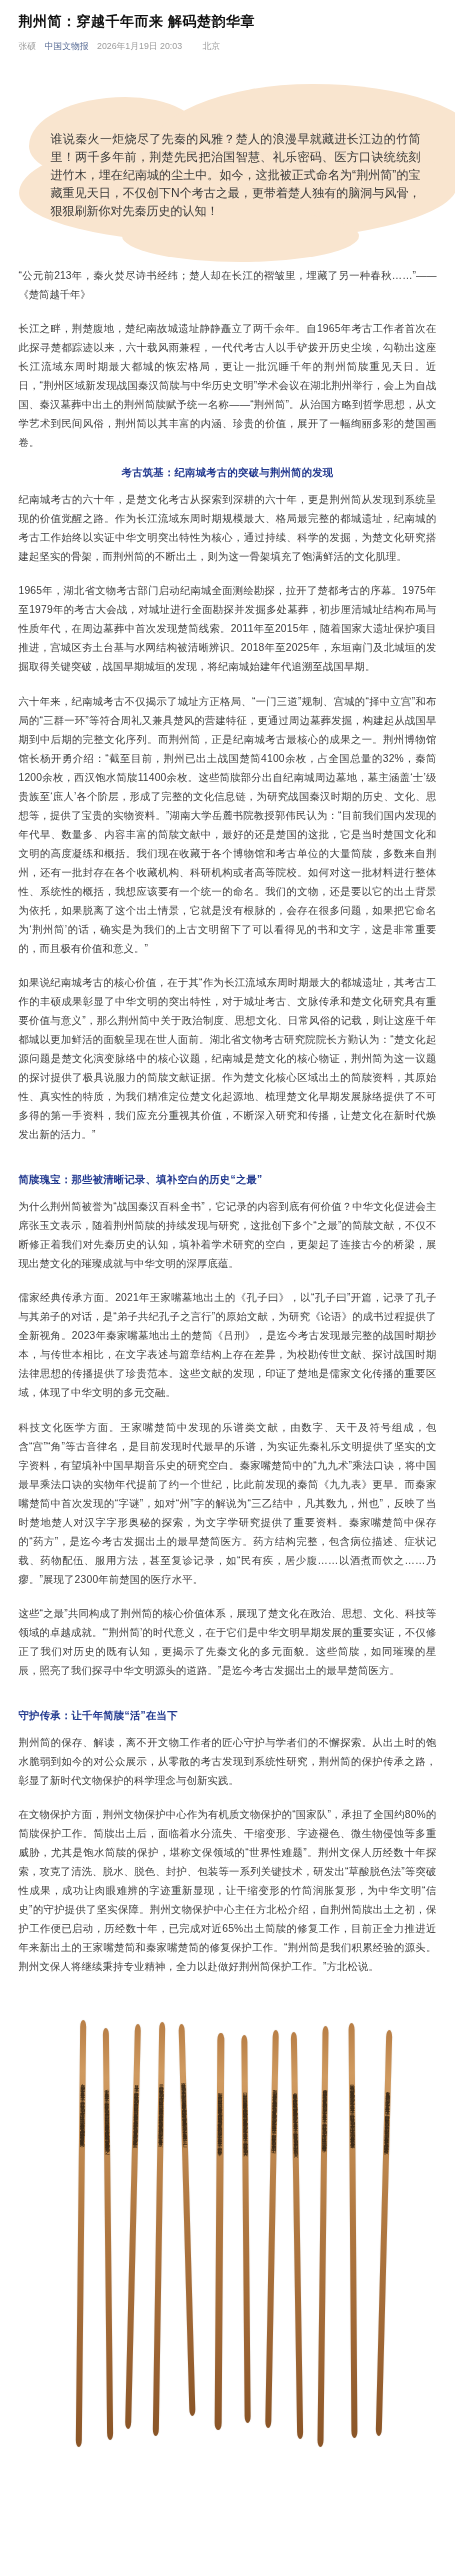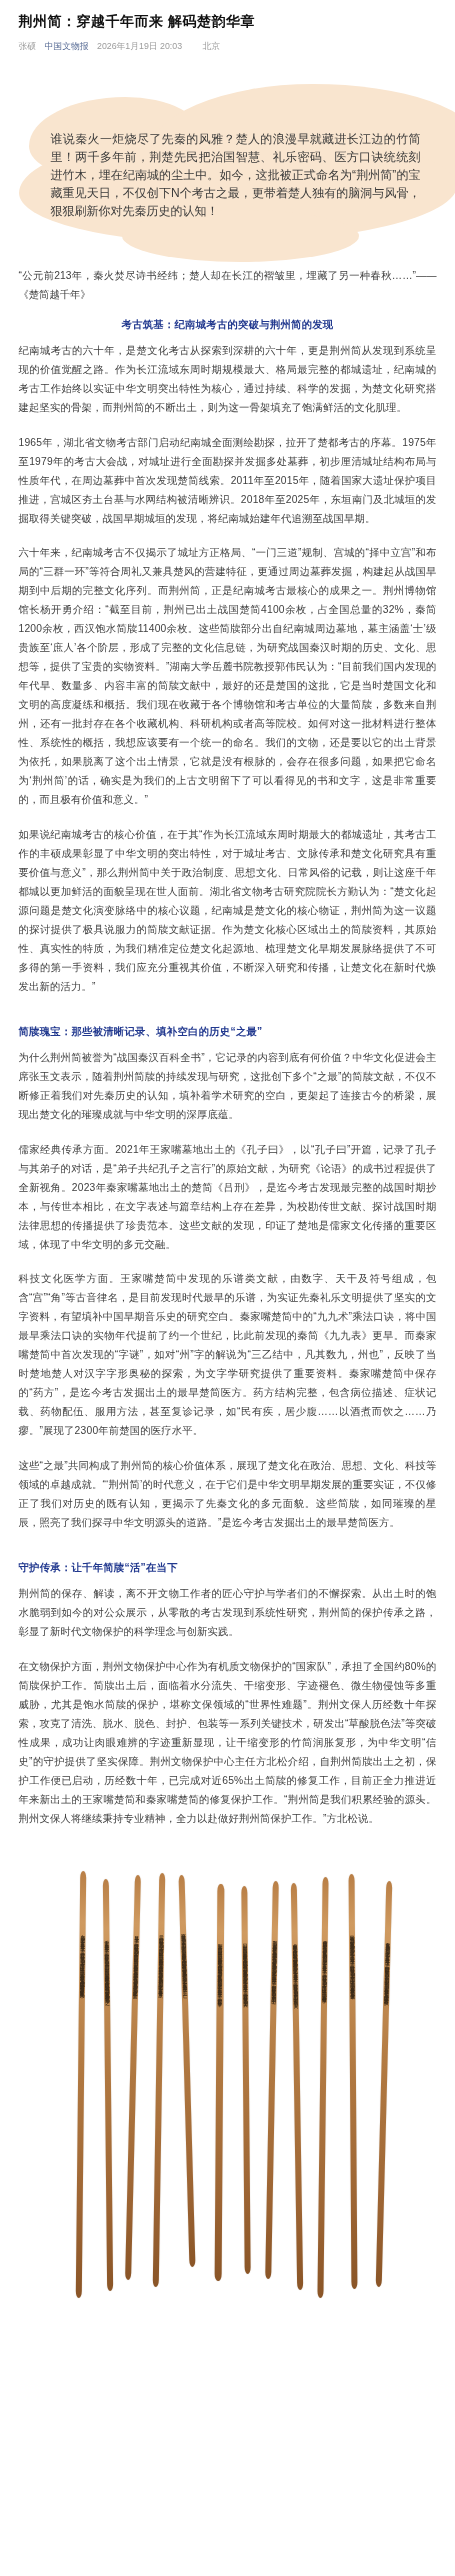--- a/index.html
+++ b/index.html
@@ -53,20 +53,21 @@
     <div class="intro-wrap">
       <div class="blob b1"></div>
       <div class="blob b2"></div>
       <div class="blob b3"></div>
       <div class="blob b4"></div>
       <p class="intro">谁说秦火一炬烧尽了先秦的风雅？楚人的浪漫早就藏进长江边的竹简里！两千多年前，荆楚先民把治国智慧、礼乐密码、医方口诀统统刻进竹木，埋在纪南城的尘土中。如今，这批被正式命名为“荆州简”的宝藏重见天日，不仅创下N个考古之最，更带着楚人独有的脑洞与风骨，狠狠刷新你对先秦历史的认知！</p>
     </div>
 
     <p class="quote">“公元前213年，秦火焚尽诗书经纬；楚人却在长江的褶皱里，埋藏了另一种春秋……”——《楚简越千年》</p>
 
+    <p class="p">长江之畔，荆楚腹地，楚纪南故城遗址静静矗立了两千余年。自1965年考古工作者首次在此探寻楚都踪迹以来，六十载风雨兼程，一代代考古人以手铲拨开历史尘埃，勾勒出这座长江流域东周时期最大都城的恢宏格局，更让一批沉睡千年的荆州简牍重见天日。近日，“荆州区域新发现战国秦汉简牍与中华历史文明”学术会议在湖北荆州举行，会上为自战国、秦汉墓葬中出土的荆州简牍赋予统一名称——“荆州简”。从治国方略到哲学思想，从文学艺术到民间风俗，荆州简以其丰富的内涵、珍贵的价值，展开了一幅绚丽多彩的楚国画卷。</p>
 
     <h2 class="sec sec1">考古筑基：纪南城考古的突破与荆州简的发现</h2>
     <p class="p after-sec">纪南城考古的六十年，是楚文化考古从探索到深耕的六十年，更是荆州简从发现到系统呈现的价值觉醒之路。作为长江流域东周时期规模最大、格局最完整的都城遗址，纪南城的考古工作始终以实证中华文明突出特性为核心，通过持续、科学的发掘，为楚文化研究搭建起坚实的骨架，而荆州简的不断出土，则为这一骨架填充了饱满鲜活的文化肌理。</p>
     <p class="p">1965年，湖北省文物考古部门启动纪南城全面测绘勘探，拉开了楚都考古的序幕。1975年至1979年的考古大会战，对城址进行全面勘探并发掘多处墓葬，初步厘清城址结构布局与性质年代，在周边墓葬中首次发现楚简线索。2011年至2015年，随着国家大遗址保护项目推进，宫城区夯土台基与水网结构被清晰辨识。2018年至2025年，东垣南门及北城垣的发掘取得关键突破，战国早期城垣的发现，将纪南城始建年代追溯至战国早期。</p>
     <p class="p">六十年来，纪南城考古不仅揭示了城址方正格局、“一门三道”规制、宫城的“择中立宫”和布局的“三群一环”等符合周礼又兼具楚风的营建特征，更通过周边墓葬发掘，构建起从战国早期到中后期的完整文化序列。而荆州简，正是纪南城考古最核心的成果之一。荆州博物馆馆长杨开勇介绍：“截至目前，荆州已出土战国楚简4100余枚，占全国总量的32%，秦简1200余枚，西汉饱水简牍11400余枚。这些简牍部分出自纪南城周边墓地，墓主涵盖‘士’级贵族至‘庶人’各个阶层，形成了完整的文化信息链，为研究战国秦汉时期的历史、文化、思想等，提供了宝贵的实物资料。”湖南大学岳麓书院教授郭伟民认为：“目前我们国内发现的年代早、数量多、内容丰富的简牍文献中，最好的还是楚国的这批，它是当时楚国文化和文明的高度凝练和概括。我们现在收藏于各个博物馆和考古单位的大量简牍，多数来自荆州，还有一批封存在各个收藏机构、科研机构或者高等院校。如何对这一批材料进行整体性、系统性的概括，我想应该要有一个统一的命名。我们的文物，还是要以它的出土背景为依托，如果脱离了这个出土情景，它就是没有根脉的，会存在很多问题，如果把它命名为‘荆州简’的话，确实是为我们的上古文明留下了可以看得见的书和文字，这是非常重要的，而且极有价值和意义。”</p>
     <p class="p">如果说纪南城考古的核心价值，在于其“作为长江流域东周时期最大的都城遗址，其考古工作的丰硕成果彰显了中华文明的突出特性，对于城址考古、文脉传承和楚文化研究具有重要价值与意义”，那么荆州简中关于政治制度、思想文化、日常风俗的记载，则让这座千年都城以更加鲜活的面貌呈现在世人面前。湖北省文物考古研究院院长方勤认为：“楚文化起源问题是楚文化演变脉络中的核心议题，纪南城是楚文化的核心物证，荆州简为这一议题的探讨提供了极具说服力的简牍文献证据。作为楚文化核心区域出土的简牍资料，其原始性、真实性的特质，为我们精准定位楚文化起源地、梳理楚文化早期发展脉络提供了不可多得的第一手资料，我们应充分重视其价值，不断深入研究和传播，让楚文化在新时代焕发出新的活力。”</p>
 
     <h2 class="sec">简牍瑰宝：那些被清晰记录、填补空白的历史“之最”</h2>
     <p class="p after-sec">为什么荆州简被誉为“战国秦汉百科全书”，它记录的内容到底有何价值？中华文化促进会主席张玉文表示，随着荆州简牍的持续发现与研究，这批创下多个“之最”的简牍文献，不仅不断修正着我们对先秦历史的认知，填补着学术研究的空白，更架起了连接古今的桥梁，展现出楚文化的璀璨成就与中华文明的深厚底蕴。</p>
     <p class="p">儒家经典传承方面。2021年王家嘴墓地出土的《孔子曰》，以“孔子曰”开篇，记录了孔子与其弟子的对话，是“弟子共纪孔子之言行”的原始文献，为研究《论语》的成书过程提供了全新视角。2023年秦家嘴墓地出土的楚简《吕刑》，是迄今考古发现最完整的战国时期抄本，与传世本相比，在文字表述与篇章结构上存在差异，为校勘传世文献、探讨战国时期法律思想的传播提供了珍贵范本。这些文献的发现，印证了楚地是儒家文化传播的重要区域，体现了中华文明的多元交融。</p>

